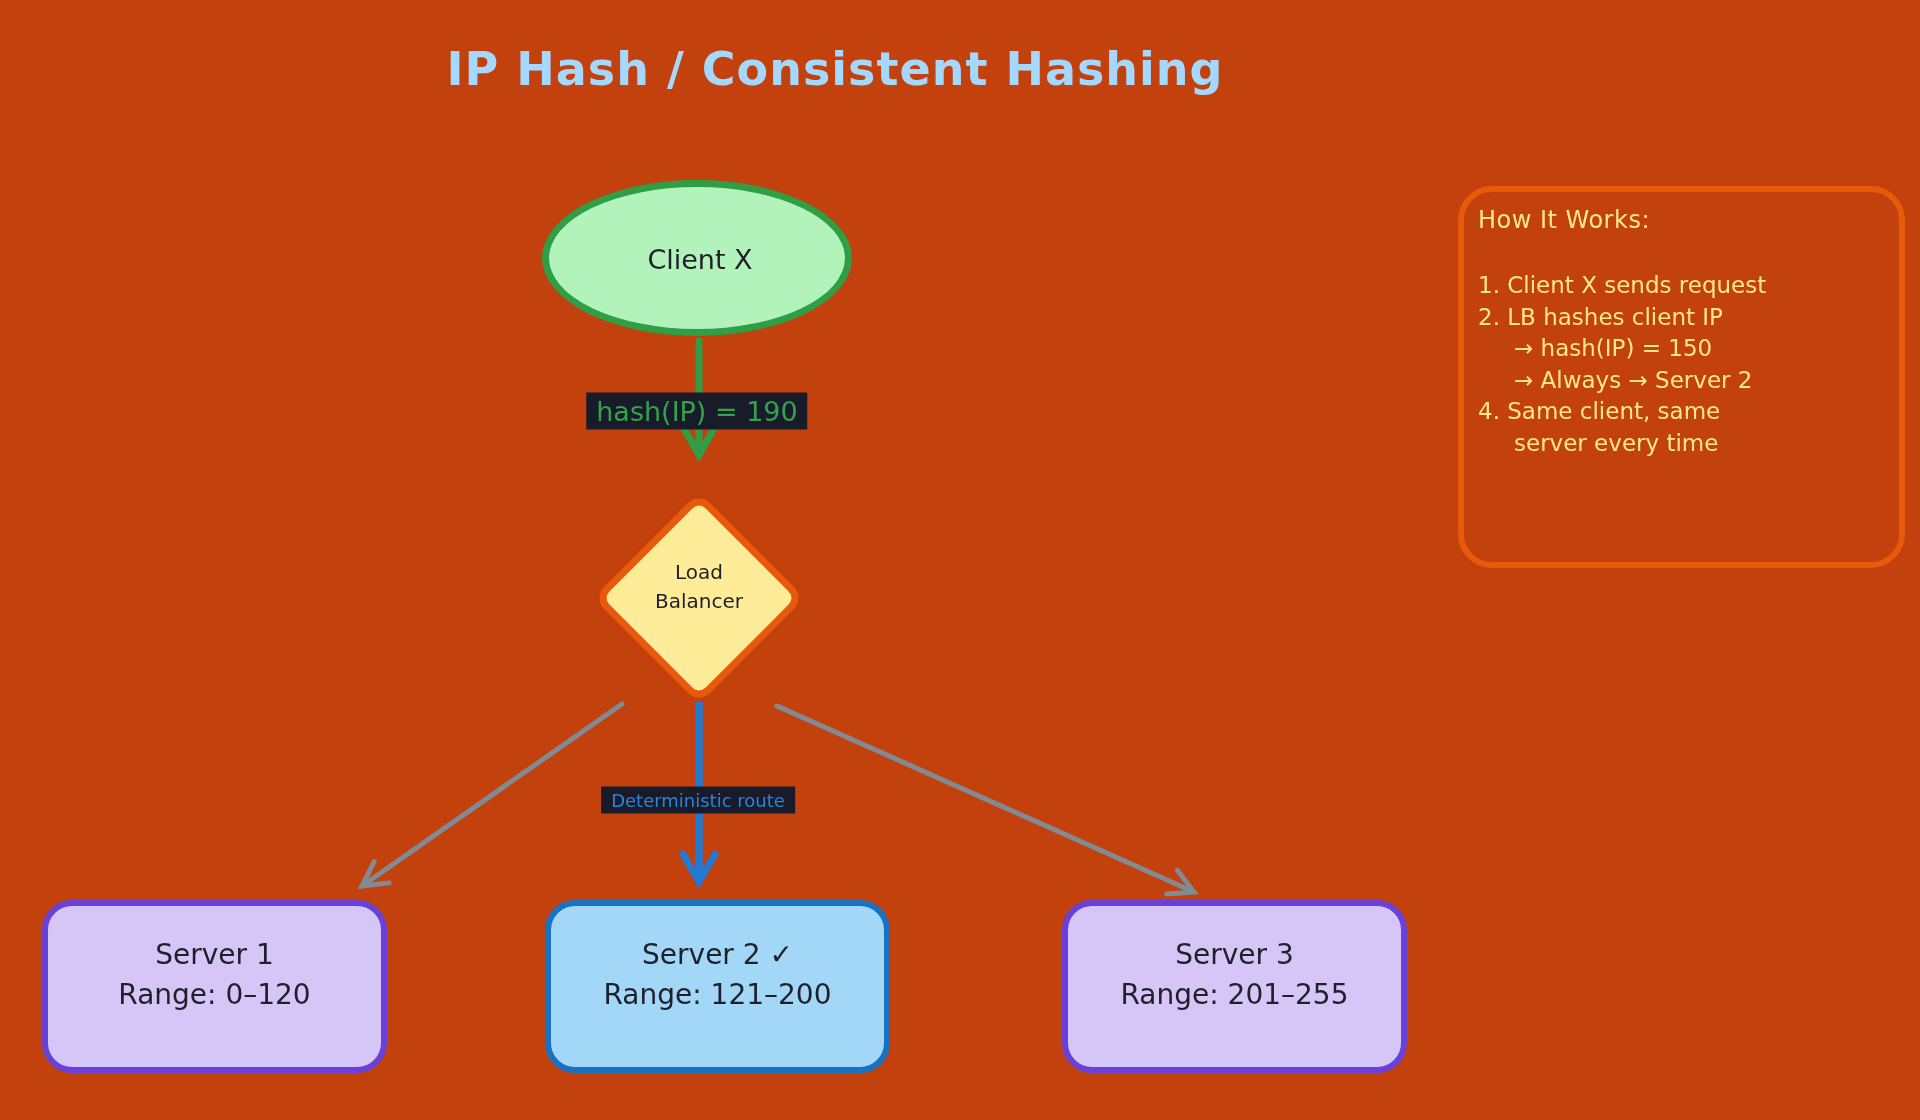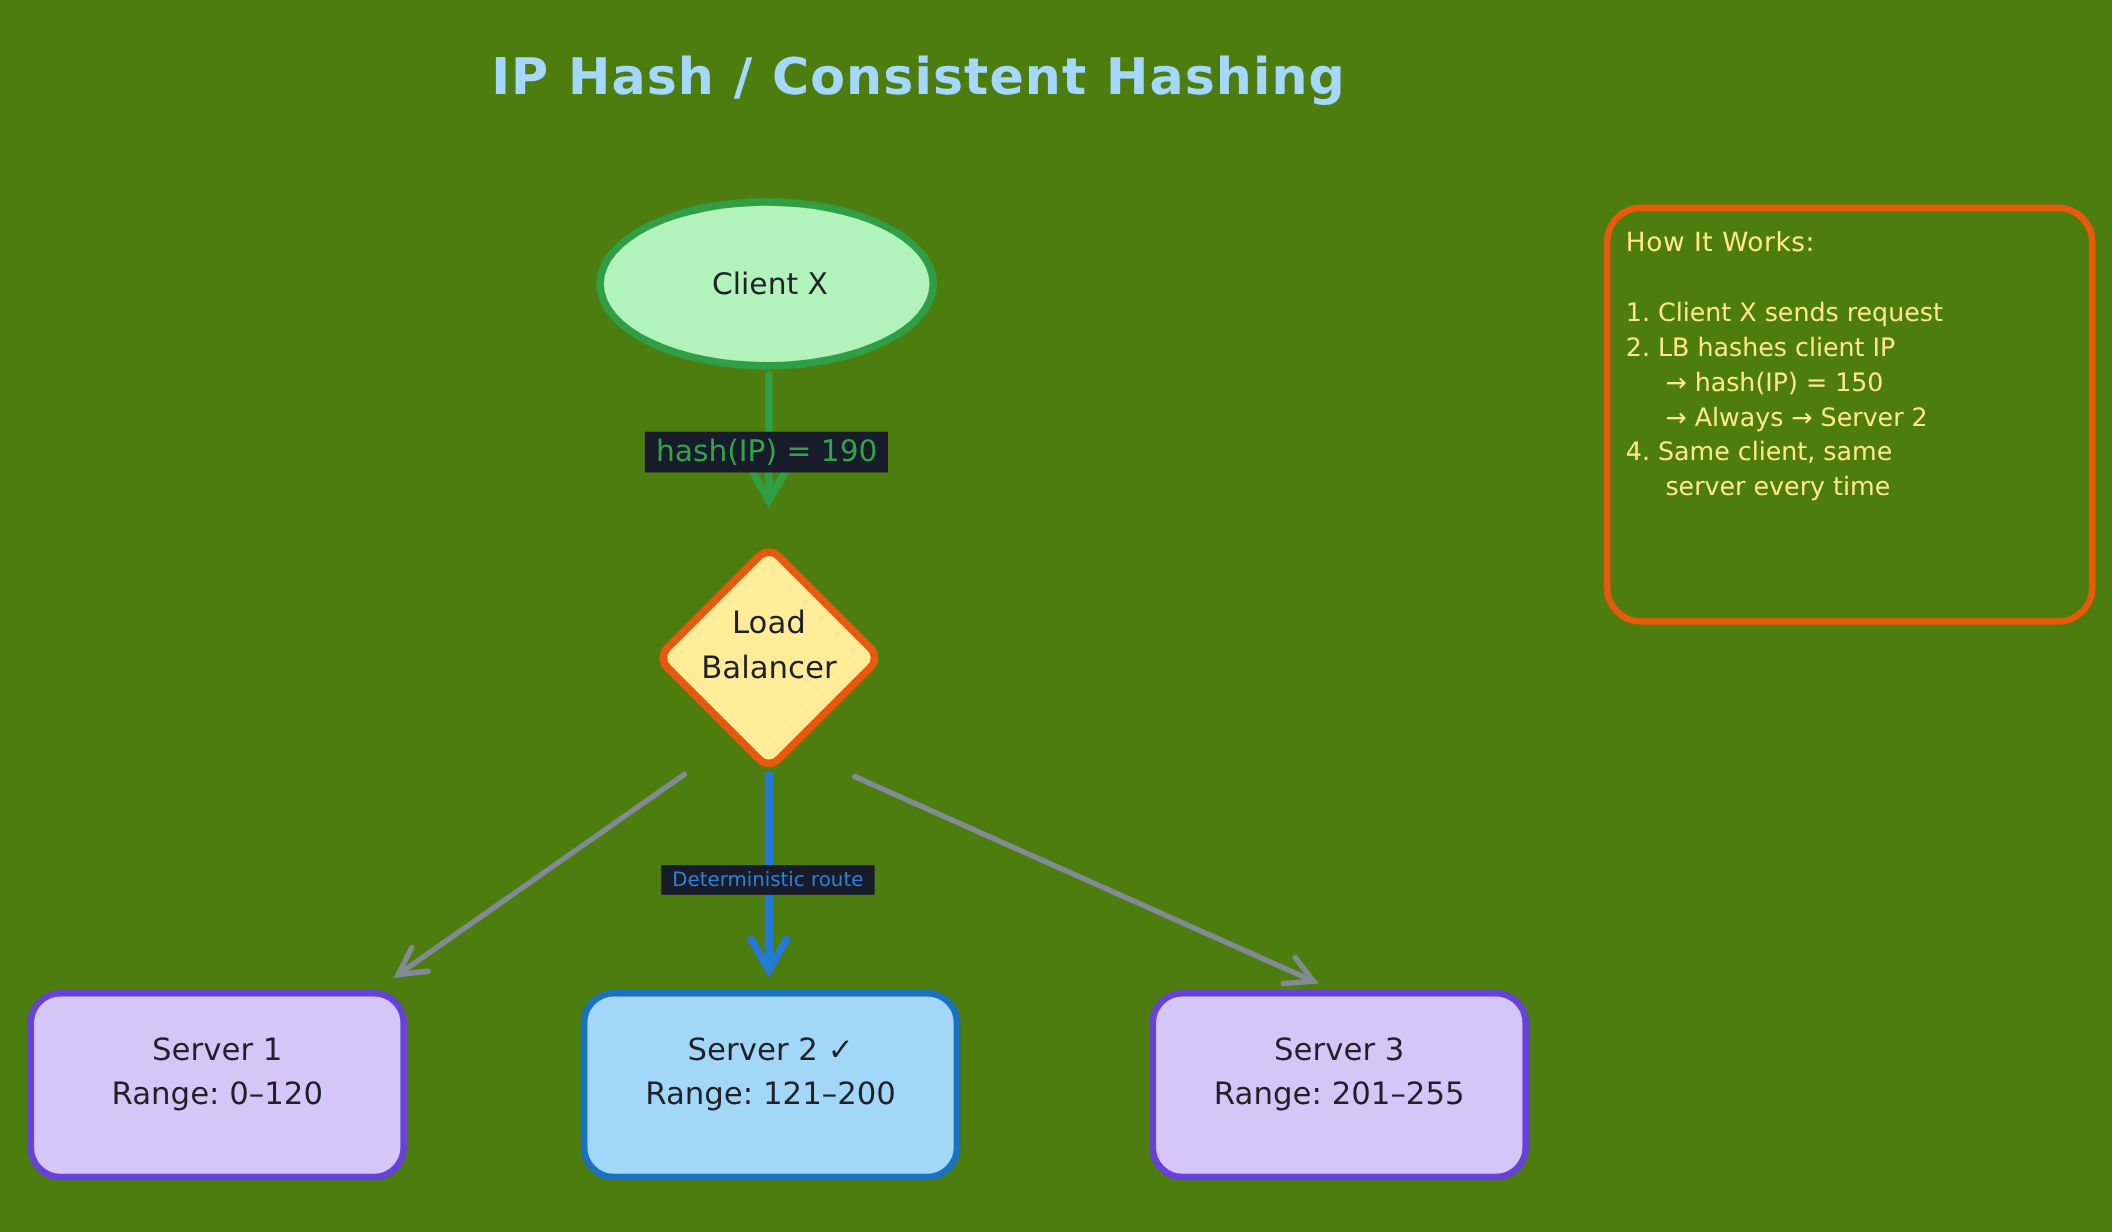--- a/index.html
+++ b/index.html
@@ -1,18 +1,18 @@
 <!DOCTYPE html>
 <html><head>
 <meta charset="utf-8">
 <style>
   html,body { margin:0; padding:0; background:#0d0f18; }
   .canvas {
     position:relative; width:1920px; height:1120px;
-    background:#4d7c0f; overflow:hidden;
+    background:#c2410c; overflow:hidden;
     font-family:"DejaVu Sans", sans-serif;
   }
   .diagram-title {
     position:absolute; left:0; top:42px; width:1670px;
     text-align:center; font-size:46px; font-weight:600;
     color:#a5d8ff; letter-spacing:1px;
   }
   .arrows-layer { position:absolute; left:0; top:0; width:1920px; height:1120px; }
 
   .client-ellipse {
@@ -24,35 +24,35 @@
     position:absolute; left:700px; top:259px; transform:translate(-50%,-50%);
     font-size:27px; font-weight:500; color:#1f2028; white-space:nowrap;
   }
   .lb-diamond {
     position:absolute; left:624px; top:523px; width:150px; height:150px;
     transform:rotate(45deg); background:#ffec99; border:7px solid #e8590c;
     border-radius:16px; box-sizing:border-box;
   }
   .lb-label {
     position:absolute; left:699px; top:587px; transform:translate(-50%,-50%);
-    text-align:center; font-size:28px; line-height:1.45; font-weight:500;
+    text-align:center; font-size:20px; line-height:1.45; font-weight:500;
     color:#1f2028; white-space:nowrap;
   }
   .edge-label {
     position:absolute; transform:translate(-50%,-50%);
     background:#171b2a; padding:3px 10px; font-weight:500; white-space:nowrap;
   }
   .hash-label  { left:697px; top:411px; color:#34a24b; font-size:27px; }
   .route-label { left:698px; top:800px; color:#2d83d8; font-size:18px; }
 
   .server {
     position:absolute; top:900px; width:345px; height:173px;
     border-radius:30px; box-sizing:border-box;
     display:flex; flex-direction:column; align-items:center; justify-content:center;
-    gap:7px; font-size:28px; font-weight:500; color:#1f2028; padding-bottom:24px;
+    gap:7px; font-size:28px; font-weight:500; color:#1f2028; padding-bottom:24px;margin-left:17px;
   }
   .server-purple { background:#d6c5f7; border:6px solid #6741d9; }
   .server-blue   { background:#a3d7f7; border:6px solid #1971c2; }
   .server-1 { left:25px; }
   .server-2 { left:528px; }
   .server-3 { left:1045px; }
   .server-line { white-space:nowrap; }
 
   .info-panel {
     position:absolute; left:1458px; top:186px; width:447px; height:382px;

